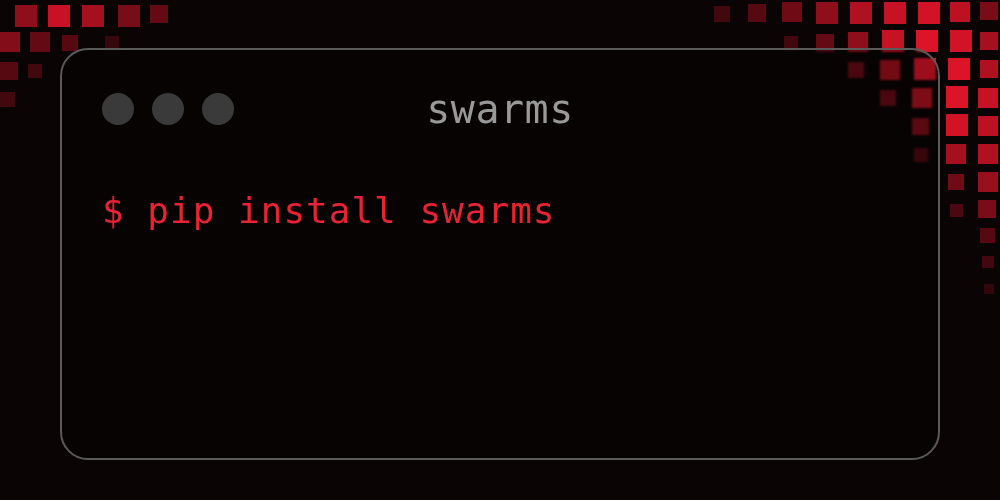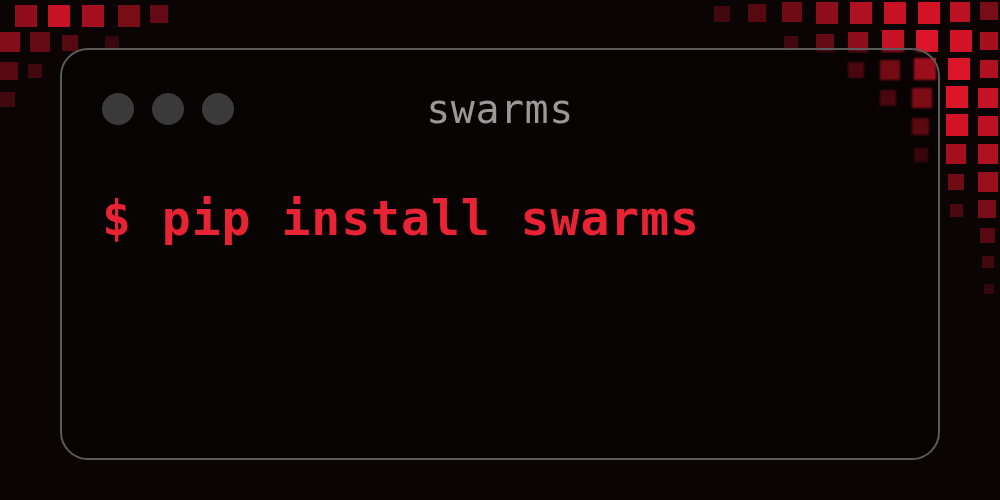--- a/index.html
+++ b/index.html
@@ -74,22 +74,22 @@
       letter-spacing: 0.5px;
       pointer-events: none;
     }
     
     .terminal-body {
       padding: 50px 40px;
     }
     
     .command-line {
       color: #e82333;
-      font-size: 48px;
-      font-weight: 700;
+      font-size: 36px;
+      font-weight: 400;
       letter-spacing: 1px;
       white-space: nowrap;
     }
     
     .prompt {
       color: #e82333;
     }
   </style>
 </head>
 <body>

